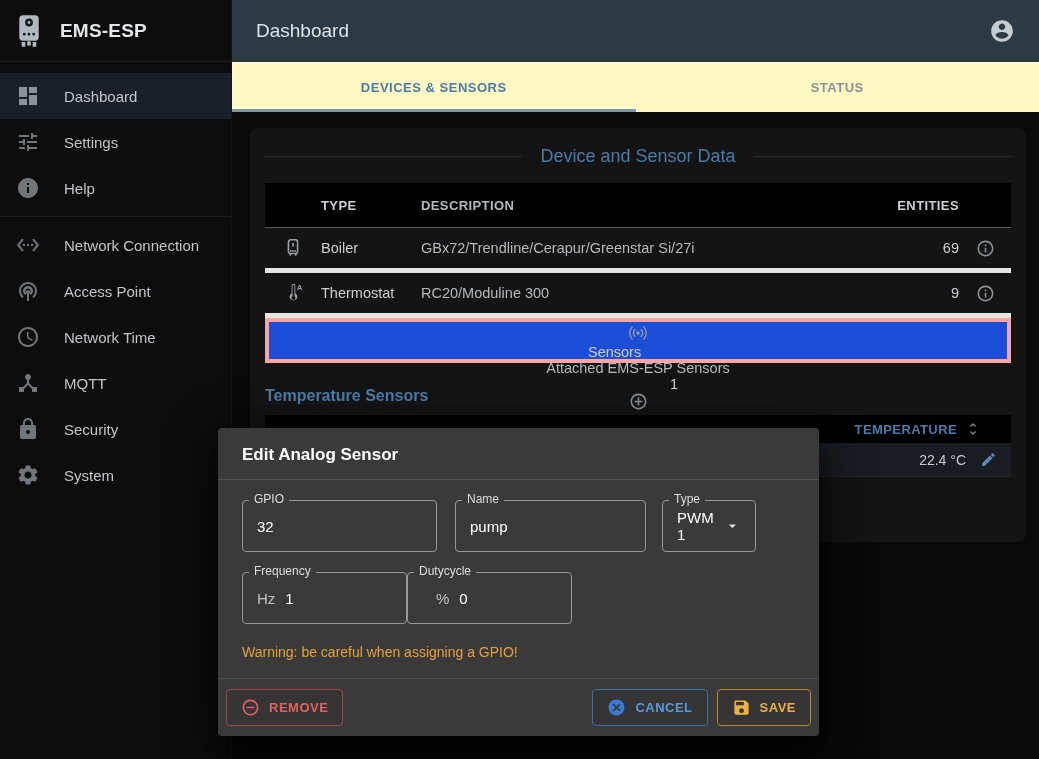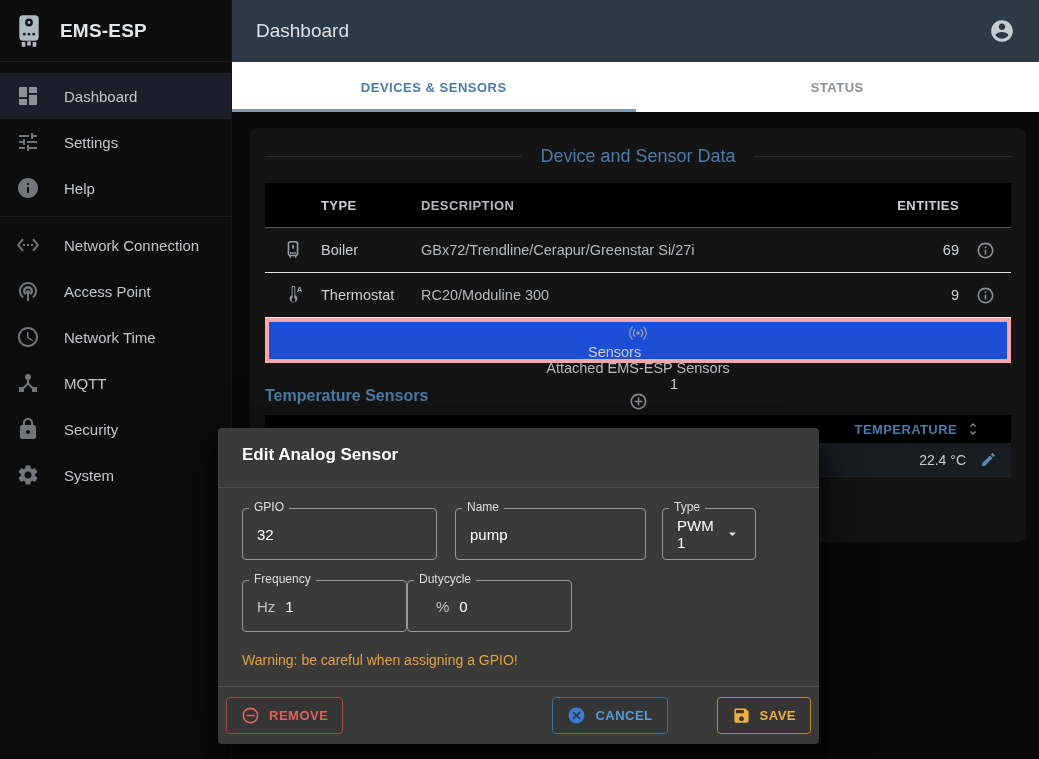--- a/index.html
+++ b/index.html
@@ -23,38 +23,38 @@
   .nav-item.active .nav-icon { color:#8b9299; }
   .nav-label { margin-left:24px; font-size:15px; color:#c2c6ca; }
   .nav-divider { height:1px; background:#1d1d1d; margin:5px 0; }
 
   
   .main { flex:1; display:flex; flex-direction:column; }
   .topbar { height:62px; background:#2b3a44; display:flex; align-items:center; padding:0 24px; }
   .topbar-title { font-size:19px; color:#dde2e6; font-weight:500; flex:1; }
   .avatar { width:26px; height:26px; color:#c7ccd0; cursor:pointer; }
 
-  .tabbar { height:50px; background:#ffffff; display:flex; }
+  .tabbar { height:50px; background:#fef9c3; display:flex; }
   .tab { flex:1; display:flex; align-items:center; justify-content:center; position:relative;
          font-size:13px; font-weight:bold; letter-spacing:.5px; color:#8b9094; cursor:pointer; }
   .tab.active { color:#4a7ba8; }
   .tab-indicator { position:absolute; left:0; right:0; bottom:0; height:3px; background:#7e99ae; }
 
   .content { flex:1; background:#090909; }
   .card { margin:16px 13px 0 18px; width:776px; height:414px; background:#141414; border-radius:8px; padding-top:18px; }
 
   .section-head { display:flex; align-items:center; margin:0 15px 16px; }
   .section-line { flex:1; height:1px; background:#2b2b2b; }
   .section-title { margin:0 18px; font-size:18px; color:#4a7ba8; }
 
   
   .dtable { margin:0 15px; }
   .drow { display:flex; align-items:center; height:45px; }
   .drow.head { background:#000; color:#4a7ba8; font-size:13px; font-weight:bold; letter-spacing:.4px; border-bottom:1px solid #5a5a5a; }
-  .drow.body { border-bottom:1px solid #e5e5e5; font-size:14.5px; }
+  .drow.body { border-bottom:5px solid #e5e5e5; font-size:14.5px; }
   .drow.body.selected { background:#1d4ed8; border:4px solid #fca5a5;flex-direction:column; }
   .c-icon { width:56px; display:flex; justify-content:center; color:#9aa0a6; }
   .c-type { width:100px; color:#ccd0d4; }
   .c-desc { flex:1; color:#b4b9be; }
   .c-ent { width:80px; text-align:right; color:#ccd0d4; }
   .c-act { width:52px; display:flex; justify-content:center; color:#8a9096; cursor:pointer; }
   .svg18 { width:19px; height:19px; }
   .svg22 { width:22px; height:22px; }
 
   .temp-title { margin:24px 15px 10px; font-size:16px; font-weight:bold; color:#4a7ba8; }
@@ -62,37 +62,37 @@
   .ttable-head { background:#000; height:28px; display:flex; align-items:center; justify-content:flex-end;
                  padding-right:30px; color:#4a7ba8; font-size:13px; font-weight:bold; letter-spacing:.4px; }
   .sort-icon { width:16px; height:16px; margin-left:8px; color:#6b7artifact; color:#7b828a; cursor:pointer; }
   .ttable-row { background:#191d22; height:34px; display:flex; align-items:center; justify-content:flex-end;
                 padding-right:14px; font-size:14px; color:#c8ccd0; border-bottom:1px solid #262626; }
   .edit-icon { width:17px; height:17px; margin-left:14px; color:#5a87b8; cursor:pointer; }
 
   
   .dialog { position:absolute; left:218px; top:428px; width:601px; background:#3a3a3a; border-radius:4px; z-index:10;
             box-shadow:0 11px 15px -7px rgba(0,0,0,.45), 0 24px 38px 3px rgba(0,0,0,.4), 0 9px 46px 8px rgba(0,0,0,.35); }
-  .dialog-title { padding:17px 24px 22px; font-size:17px; font-weight:bold; color:#fff; border-bottom:1px solid #4f4f4f; }
+  .dialog-title { padding:17px 24px 14px; font-size:17px; font-weight:bold; color:#fff; border-bottom:1px solid #4f4f4f; }
   .dialog-body { padding:20px 24px 0; }
   .frow { display:flex; }
   .frow + .frow { margin-top:20px; }
   .tf { position:relative; border:1px solid #979797; border-radius:4px; height:52px;
         display:flex; align-items:center; padding:0 14px; cursor:text; }
   .tf-label { position:absolute; top:-9px; left:6px; padding:0 5px; background:#3a3a3a; font-size:12px; color:#dedede; }
   .tf-value { font-size:15px; color:#fff; }
   .tf-adorn { font-size:15px; color:#c2c2c2; margin-right:10px; }
   .tf.gpio { width:195px; margin-right:18px; }
   .tf.name { width:191px; margin-right:16px; }
   .tf.type { width:94px; cursor:pointer; }
   .tf.freq { width:165px; }
   .tf.duty { width:165px;padding-left:28px; }
   .caret { width:20px; height:20px; color:#e2e2e2; margin-left:6px; }
   .warning { margin:20px 0 18px; font-size:14px; color:#e5a03c; }
-  .dialog-footer { border-top:1px solid #4f4f4f; padding:10px 8px; display:flex; align-items:center;gap:40px; }
+  .dialog-footer { border-top:1px solid #4f4f4f; padding:10px 8px; display:flex; align-items:center; }
   .btn { display:flex; align-items:center; height:37px; padding:0 14px; border-radius:4px; background:rgba(0,0,0,.08);
          font-size:13px; font-weight:bold; letter-spacing:.5px; cursor:pointer; }
   .btn-icon { width:19px; height:19px; margin-right:9px; }
   .btn.remove { color:#e0625c; border:1px solid #9e4844; margin-right:auto; }
   .btn.cancel { color:#559bd8; border:1px solid #3c6e9e; margin-right:9px; }
   .btn.cancel .btn-icon { color:#3a7bd5; }
   .btn.save { color:#edb044; border:1px solid #b98a33; }
 </style>
 </head>
 <body>

